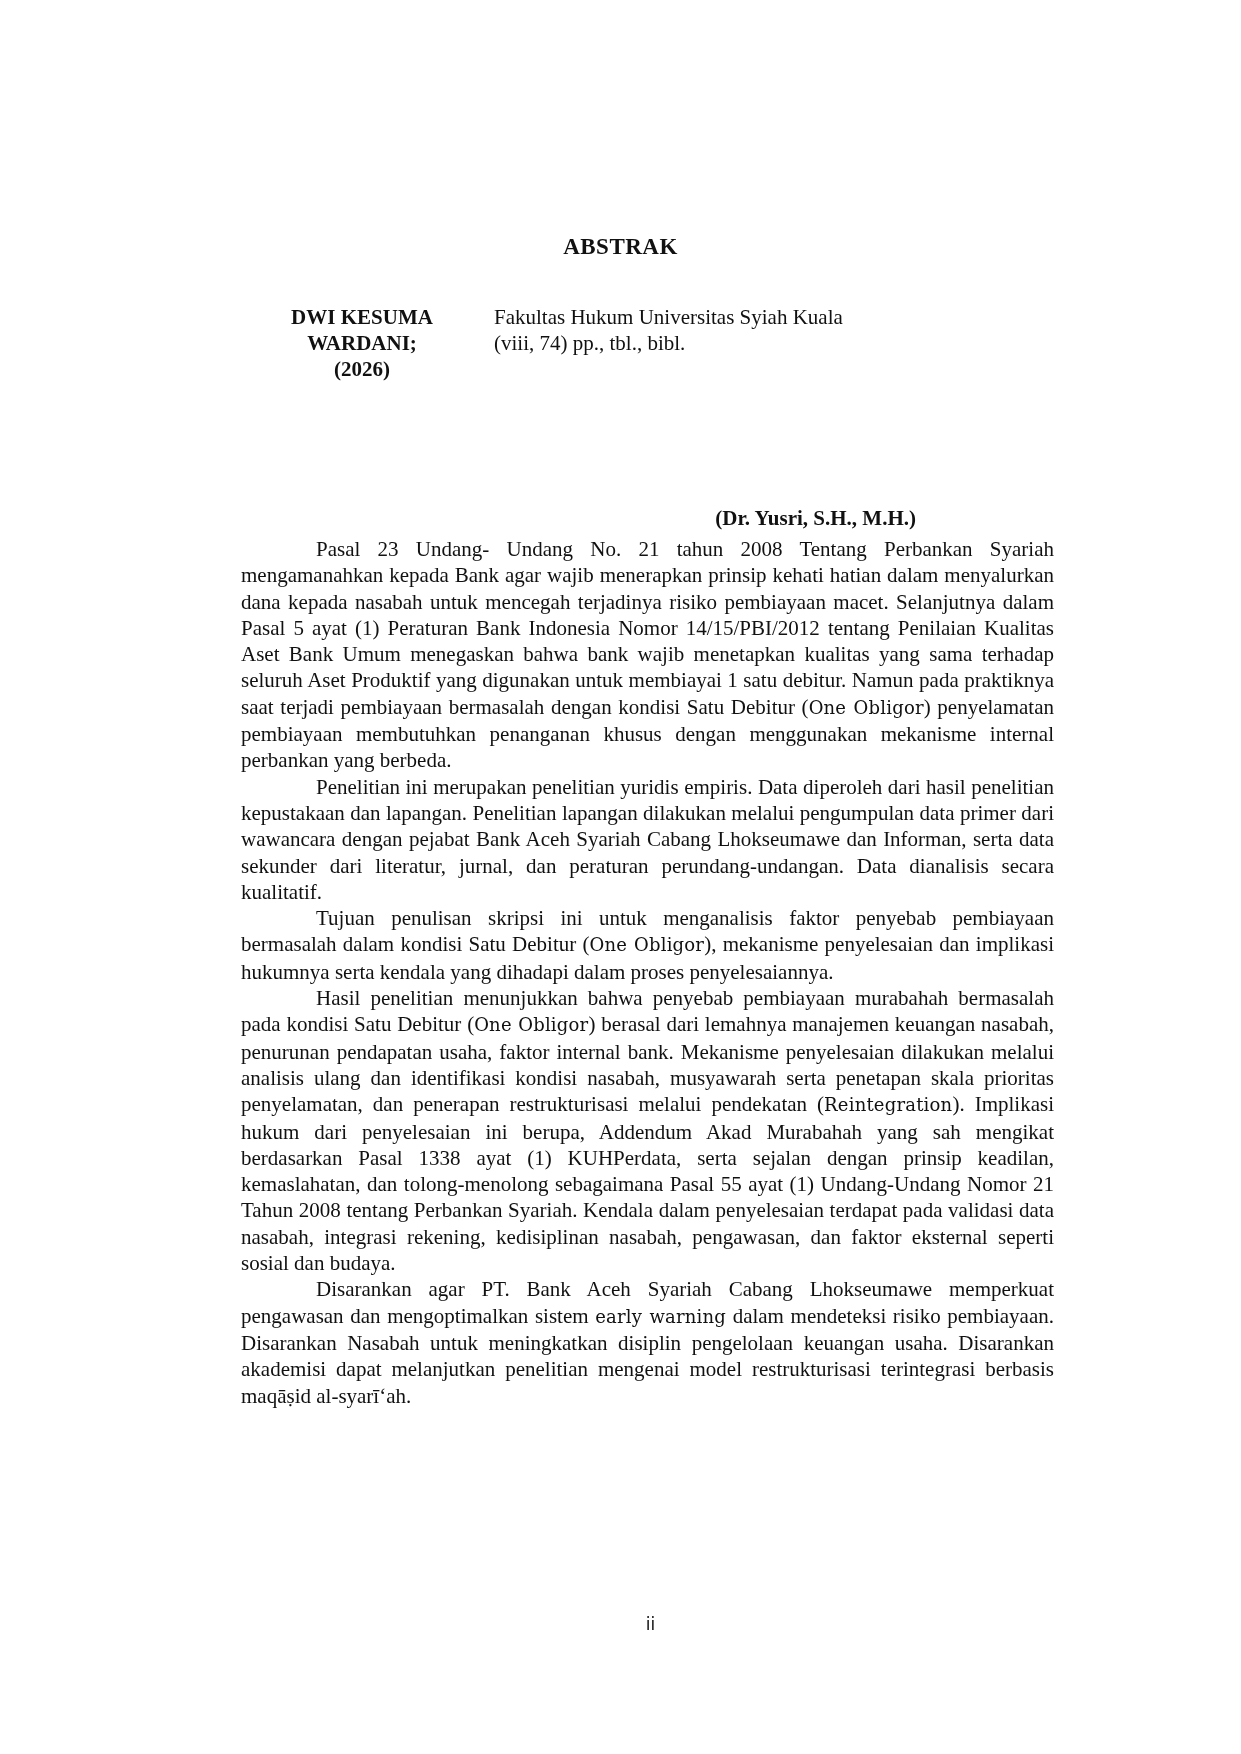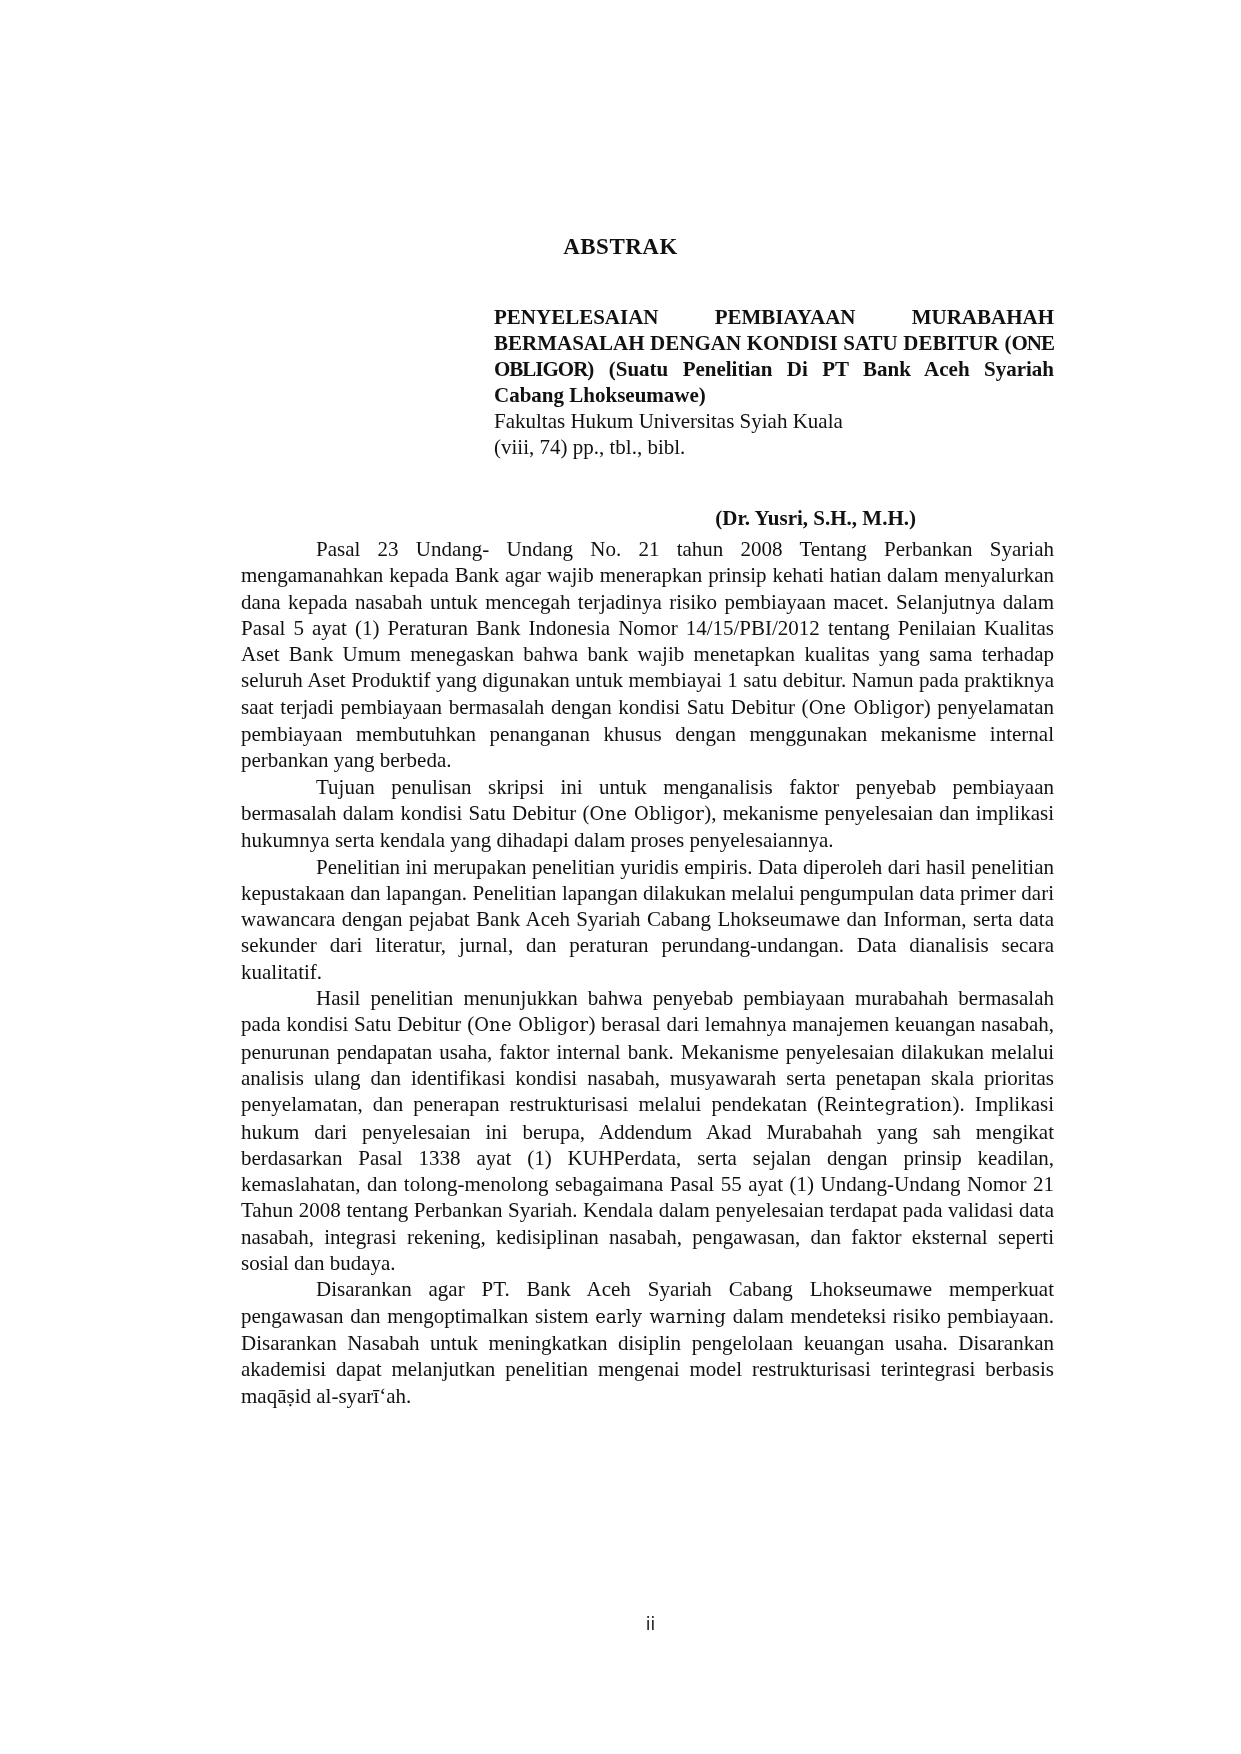--- a/index.html
+++ b/index.html
@@ -23,31 +23,35 @@
   .page-number { position: absolute; top: 1614px; left: 0; width: 1241px; text-align: center;
                  font-family: "DejaVu Sans", sans-serif; font-size: 17px; padding-left: 30px; }
 </style>
 </head>
 <body>
 
 <div class="page">
 
   <div class="title">ABSTRAK</div>
 
+  <div class="author-block">
+    <div>DWI KESUMA</div>
+    <div>WARDANI;</div>
+    <div>(2026)</div>
+  </div>
 
   <div class="thesis-block">
-    <div class="thesis-title"><span>PENYELESAIAN PEMBIAYAAN MURABAHAH BERMASALAH DENGAN KONDISI SATU DEBITUR (</span><span class="en">ONE OBLIGOR</span><span>) (Suatu Penelitian Di PT Bank Aceh Syariah Cabang Lhokseumawe)</span></div>
     <span class="meta-line">Fakultas Hukum Universitas Syiah Kuala</span>
     <span class="meta-line">(viii, 74) pp., tbl., bibl.</span>
   </div>
 
   <div class="supervisor">(Dr. Yusri, S.H., M.H.)</div>
 
   <div class="body">
     <p><span>Pasal 23 Undang- Undang  No. 21 tahun 2008 Tentang Perbankan Syariah mengamanahkan kepada Bank agar wajib menerapkan prinsip kehati hatian  dalam menyalurkan dana kepada nasabah untuk mencegah terjadinya risiko pembiayaan macet. Selanjutnya dalam Pasal 5 ayat (1) Peraturan Bank Indonesia Nomor 14/15/PBI/2012 tentang Penilaian Kualitas Aset Bank Umum menegaskan bahwa bank wajib menetapkan kualitas yang sama terhadap seluruh Aset Produktif yang digunakan untuk membiayai 1 satu debitur. Namun pada praktiknya saat terjadi pembiayaan bermasalah dengan kondisi Satu Debitur (</span><span class="foreign">One Obligor</span><span>) penyelamatan pembiayaan membutuhkan penanganan khusus dengan menggunakan mekanisme internal perbankan yang berbeda.</span></p>
+    <p><span>Penelitian ini merupakan penelitian yuridis empiris. Data diperoleh dari hasil penelitian kepustakaan dan lapangan. Penelitian lapangan dilakukan melalui pengumpulan data primer dari wawancara dengan pejabat Bank Aceh Syariah Cabang Lhokseumawe dan Informan, serta data sekunder dari literatur, jurnal, dan peraturan perundang-undangan. Data dianalisis secara kualitatif.</span></p>
     <p><span>Tujuan penulisan skripsi ini untuk menganalisis faktor penyebab pembiayaan bermasalah dalam kondisi Satu Debitur (</span><span class="foreign">One Obligor</span><span>), mekanisme penyelesaian dan implikasi hukumnya serta kendala yang dihadapi dalam proses penyelesaiannya.</span></p>
-    <p><span>Penelitian ini merupakan penelitian yuridis empiris. Data diperoleh dari hasil penelitian kepustakaan dan lapangan. Penelitian lapangan dilakukan melalui pengumpulan data primer dari wawancara dengan pejabat Bank Aceh Syariah Cabang Lhokseumawe dan Informan, serta data sekunder dari literatur, jurnal, dan peraturan perundang-undangan. Data dianalisis secara kualitatif.</span></p>
     <p><span>Hasil penelitian menunjukkan bahwa penyebab pembiayaan murabahah bermasalah pada kondisi Satu Debitur (</span><span class="foreign">One Obligor</span><span>) berasal dari lemahnya manajemen keuangan nasabah, penurunan pendapatan usaha, faktor internal bank. Mekanisme penyelesaian dilakukan melalui analisis ulang dan identifikasi kondisi nasabah, musyawarah serta penetapan skala prioritas penyelamatan, dan penerapan restrukturisasi melalui pendekatan (</span><span class="foreign">Reintegration</span><span>). Implikasi hukum dari penyelesaian ini berupa, Addendum Akad Murabahah yang sah mengikat berdasarkan Pasal 1338 ayat (1) KUHPerdata, serta sejalan dengan prinsip keadilan, kemaslahatan, dan tolong-menolong sebagaimana Pasal 55 ayat (1) Undang-Undang Nomor 21 Tahun 2008 tentang Perbankan Syariah. Kendala dalam penyelesaian terdapat pada validasi data nasabah, integrasi rekening, kedisiplinan nasabah, pengawasan, dan faktor eksternal seperti sosial dan budaya.</span></p>
     <p><span>Disarankan agar PT. Bank Aceh Syariah Cabang Lhokseumawe memperkuat pengawasan dan mengoptimalkan sistem </span><span class="foreign">early warning</span><span> dalam mendeteksi risiko pembiayaan. Disarankan Nasabah untuk meningkatkan disiplin pengelolaan keuangan usaha. Disarankan akademisi dapat melanjutkan penelitian mengenai model restrukturisasi terintegrasi berbasis maqāṣid al-syarī‘ah.</span></p>
   </div>
 
   <div class="page-number">ii</div>
 </div>
 
 </body></html>

